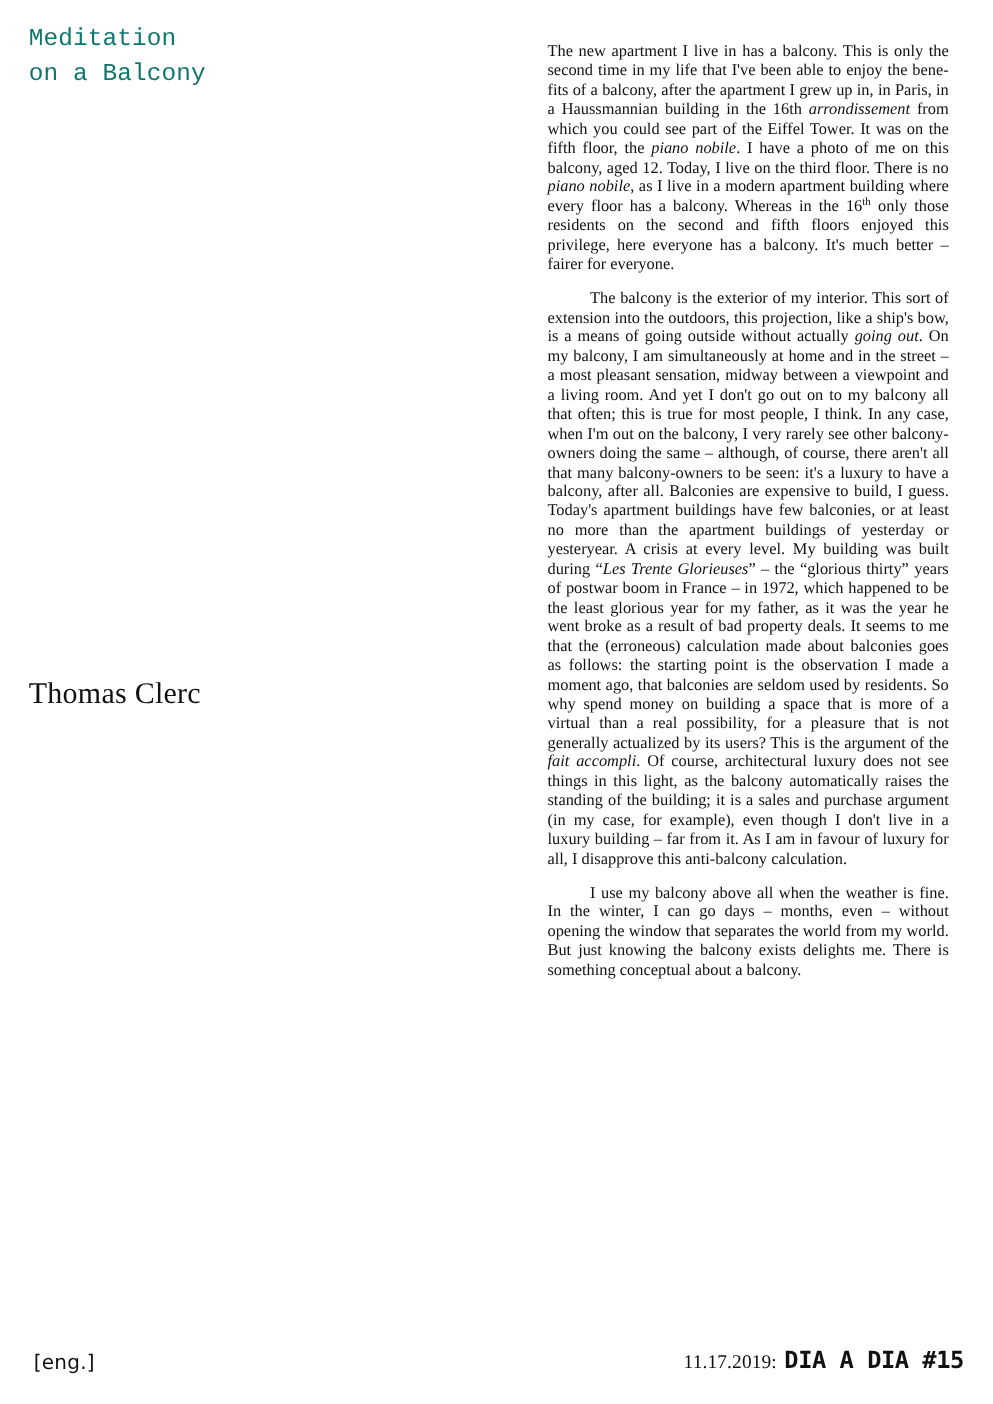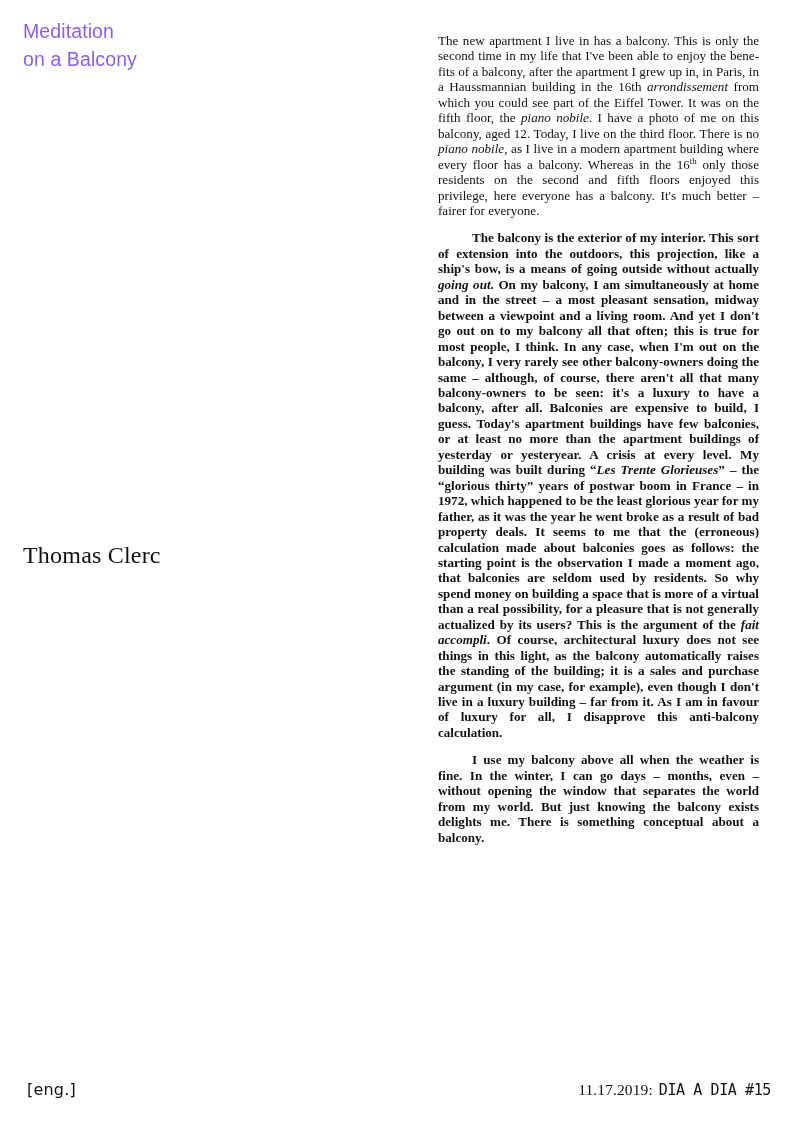--- a/index.html
+++ b/index.html
@@ -23,26 +23,26 @@
 
   
   .left-col {
     position: absolute;
     left: 23px;
     top: 18px;
     width: 370px;
   }
 
   .doc-title {
-    font-family: Liberation Sans, sans-serif;
+    font-family: Liberation Mono, monospace;
     font-size: 19.5px;
     line-height: 1.42;
     font-weight: 400;
     letter-spacing: 0.1px;
-    color: #8b5cf6;
+    color: #0f766e;
     margin: 0;
     white-space: pre-line;
   }
 
   .author {
     position: absolute;
     left: 23px;
     top: 541px;
     font-family: "Liberation Serif", serif;
     font-size: 24px;
@@ -63,21 +63,20 @@
     text-justify: inter-word;
     hyphens: manual;
     color: #111111;
   }
 
   .text-col p {
     margin: 12px;
   }
   .text-col p + p {
     text-indent: 2.6em;
-    font-weight: bold;
   }
 
   .text-col i, .text-col em {
     font-style: italic;
   }
 
   sup {
     font-size: 0.68em;
     vertical-align: super;
     line-height: 0;
@@ -103,22 +102,22 @@
     color: #111111;
     display: flex;
     align-items: baseline;
     gap: 6px;
     letter-spacing: 0.1px;
     margin-left: 22px;
   }
 
   .footer-right .issue {
     font-family: "DejaVu Sans Mono", monospace;
-    font-weight: normal;
-    font-size: 15px;
+    font-weight: bold;
+    font-size: 19px;
     letter-spacing: -0.4px;
   }
 </style>
 </head>
 <body>
 
 <div class="page">
 
   <div class="left-col">
     <h1 class="doc-title">Meditation

